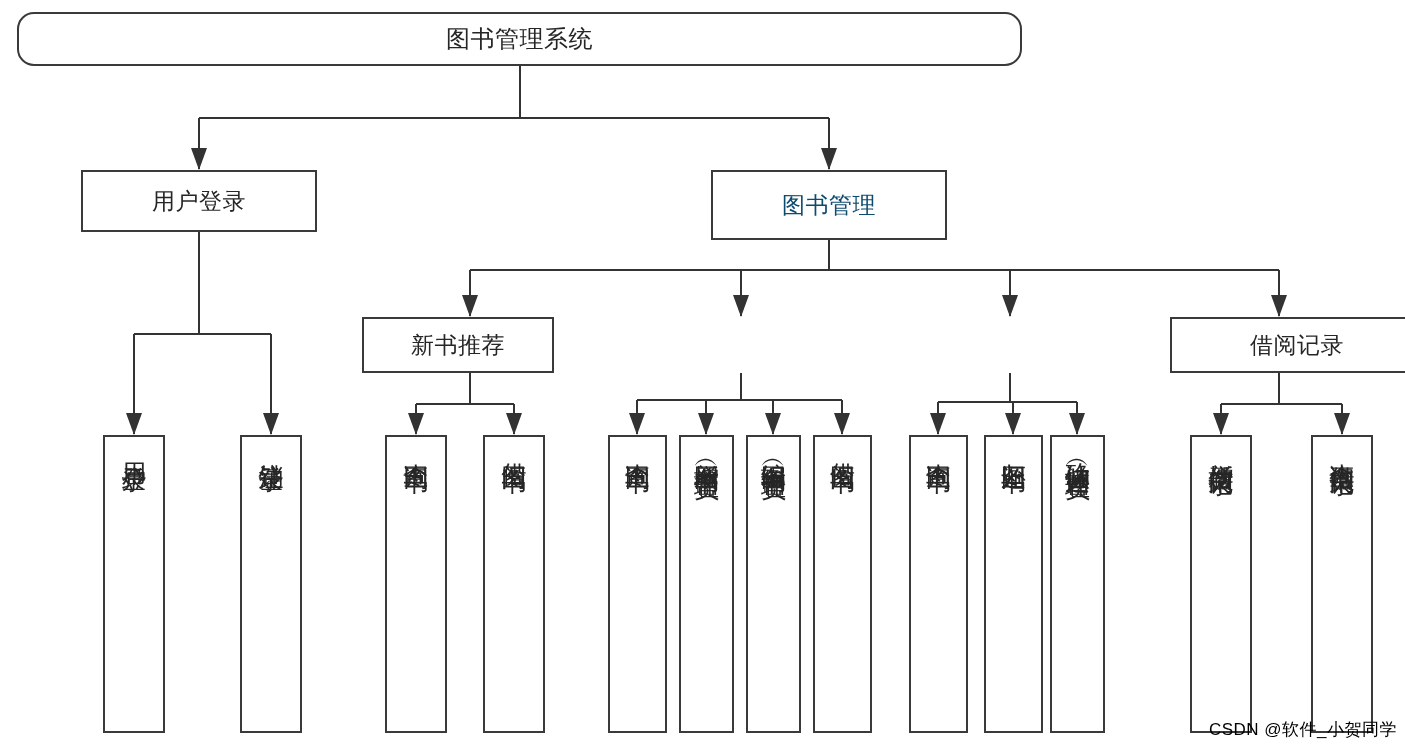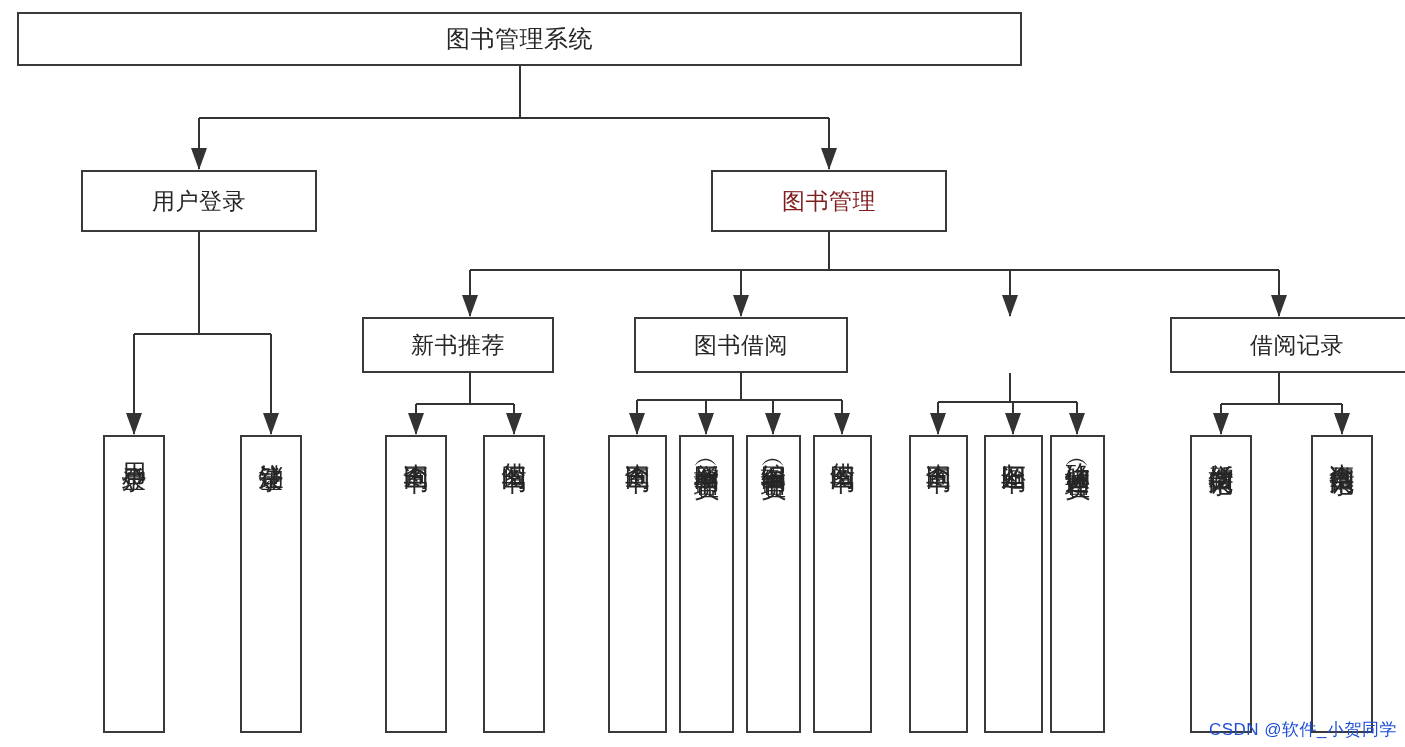--- a/index.html
+++ b/index.html
@@ -143,36 +143,33 @@
       <g>
         <line x1="1279" y1="373" x2="1279" y2="404" stroke="#333333" stroke-width="2.4" shape-rendering="crispEdges"></line>
         <line x1="1221" y1="404" x2="1342" y2="404" stroke="#333333" stroke-width="2.4" shape-rendering="crispEdges"></line>
         <line x1="1221" y1="404" x2="1221" y2="434" stroke="#333333" stroke-width="2.4" shape-rendering="crispEdges"></line>
         <path d="M 1213 413 L 1229 413 L 1221 435 Z" fill="#333333"></path>
         <line x1="1342" y1="404" x2="1342" y2="434" stroke="#333333" stroke-width="2.4" shape-rendering="crispEdges"></line>
         <path d="M 1334 413 L 1350 413 L 1342 435 Z" fill="#333333"></path>
       </g>
     </svg>
 
-  <div class="watermark" style="color: #1d4ed8;">CSDN @软件_小贺同学</div>
-<div class="node horiz root" style="left: 17px; top: 12px; width: 1005px; height: 54px; border-color: rgb(58, 58, 58); color: rgb(38, 38, 38);">
+  <div class="watermark" style="color: #000000;">CSDN @软件_小贺同学</div>
+<div class="node horiz root" style="left: 17px; top: 12px; width: 1005px; height: 54px; border-color: rgb(58, 58, 58); color: rgb(38, 38, 38); border-radius: 17px;">
       <span class="node-label">图书管理系统</span>
     </div>
     <div class="node horiz" style="left: 81px; top: 170px; width: 236px; height: 62px; border-color: rgb(58, 58, 58); color: rgb(38, 38, 38);">
       <span class="node-label">用户登录</span>
     </div>
-    <div class="node horiz" style="left: 711px; top: 170px; width: 236px; height: 62px; border-color: rgb(58, 58, 58); color: #7f1d1d;">
+    <div class="node horiz" style="left: 711px; top: 170px; width: 236px; height: 70px; border-color: rgb(58, 58, 58); color: #0c4a6e;">
       <span class="node-label">图书管理</span>
     </div>
     <div class="node horiz" style="left: 362px; top: 317px; width: 192px; height: 56px; border-color: rgb(58, 58, 58); color: rgb(38, 38, 38);">
       <span class="node-label">新书推荐</span>
     </div>
-    <div class="node horiz" style="left: 634px; top: 317px; width: 214px; height: 56px; border-color: rgb(58, 58, 58); color: rgb(38, 38, 38);">
-      <span class="node-label">图书借阅</span>
-    </div>
     <div class="node horiz" style="left: 1170px; top: 317px; width: 254px; height: 56px; border-color: rgb(58, 58, 58); color: rgb(38, 38, 38);">
       <span class="node-label">借阅记录</span>
     </div>
     <div class="node leaf" style="left: 103px; top: 435px; width: 62px; height: 298px; border-color: rgb(58, 58, 58); color: rgb(38, 38, 38);">
       <span class="node-label">用户登录</span>
     </div>
     <div class="node leaf" style="left: 240px; top: 435px; width: 62px; height: 298px; border-color: rgb(58, 58, 58); color: rgb(38, 38, 38);">
       <span class="node-label">注销登录</span>
     </div>
     <div class="node leaf" style="left: 385px; top: 435px; width: 62px; height: 298px; border-color: rgb(58, 58, 58); color: rgb(38, 38, 38);">

